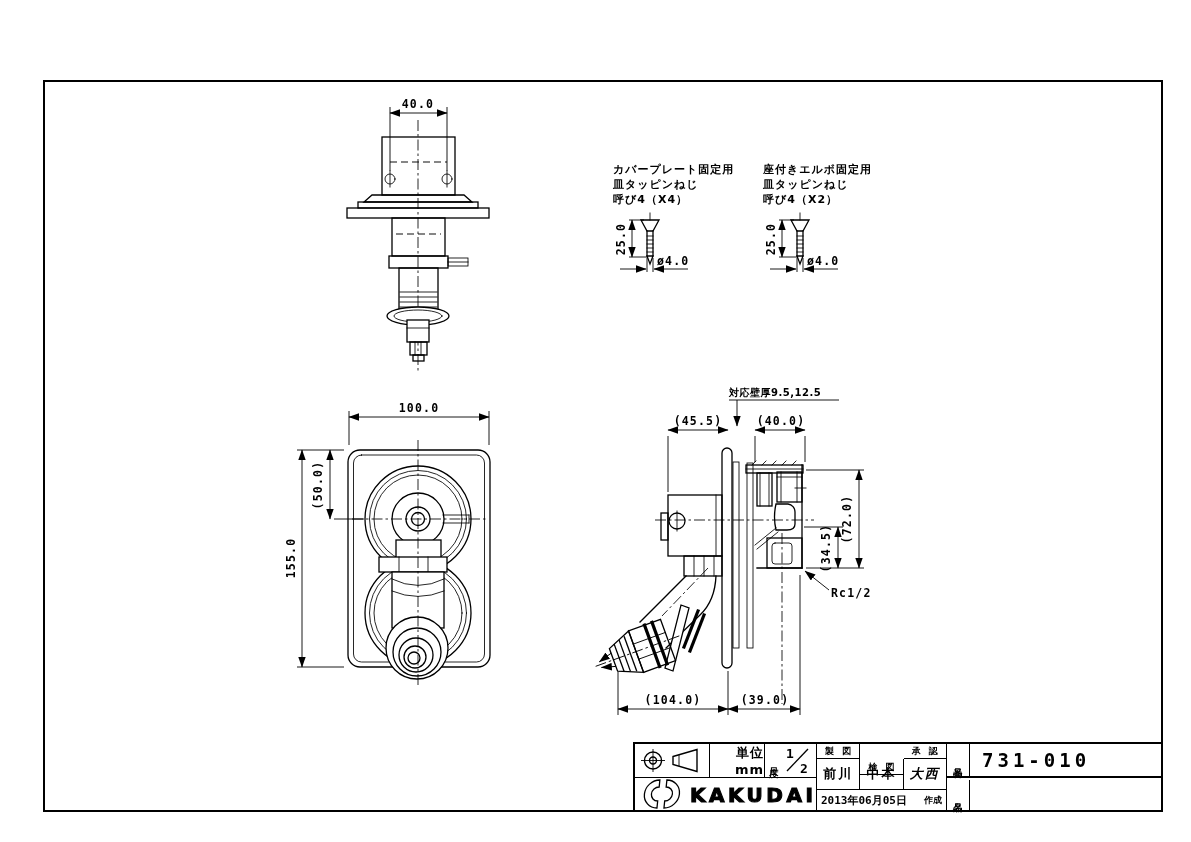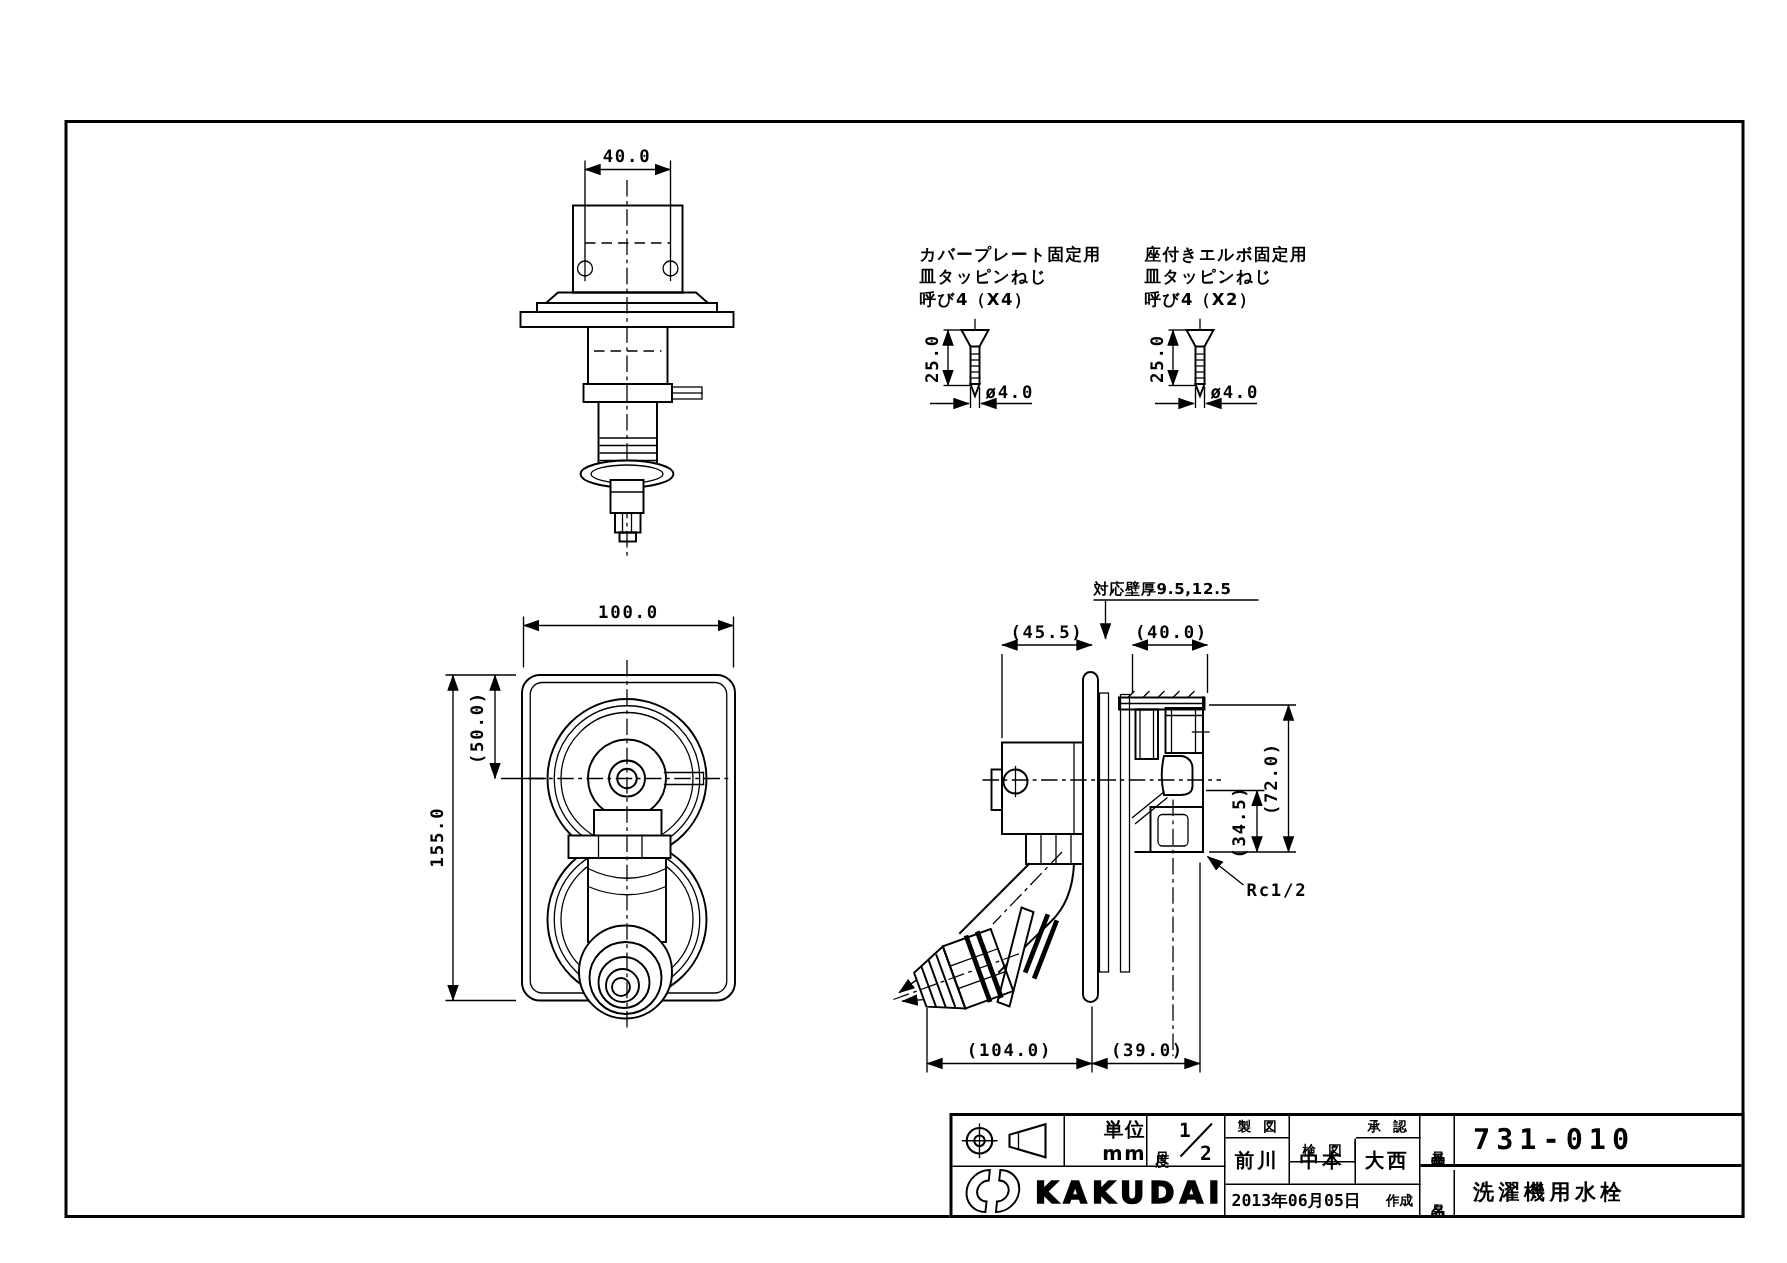--- a/index.html
+++ b/index.html
@@ -325,34 +325,31 @@
     </div>
     <div class="cell br bb hdr" style="left:268.6px;top:0;width:43.4px;height:15px;">
       <span>承認</span>
     </div>
     <div class="cell br bb nm" style="left:182px;top:15px;width:43.3px;height:31px;">
       <span>前川</span>
     </div>
     <div class="cell br bb nm" style="left:225.3px;top:15px;width:43.3px;height:31px;">
       <span>中本</span>
     </div>
-    <div class="cell br bb nm" style="left:268.6px;top:15px;width:43.4px;height:31px;">
+    <div class="cell br bb nm" style="left:268.6px;top:15px;width:43.4px;height:31px;font-style:italic;">
       <span>大西</span>
     </div>
     <div class="cell br datecell" style="left:182px;top:46px;width:130px;height:20px;">
       <span>2013年06月05日</span>
       <span class="mksuffix">作成</span>
     </div>
 
     <div class="cell br bb2 lab" style="left:312px;top:0;width:23px;height:33.5px;">
       <span class="vert">品番</span>
     </div>
     <div class="cell bb2 pn" style="left:335px;top:0;width:191px;height:33.5px;">
       <span>731-010</span>
     </div>
     <div class="cell br lab" style="left:312px;top:35.5px;width:23px;height:31px;">
       <span class="vert">品名</span>
     </div>
-    <div class="cell pname" style="left:335px;top:35.5px;width:191px;height:31px;">
-      <span>洗濯機用水栓</span>
-    </div>
   </div>
 </div>
 
 </body></html>

